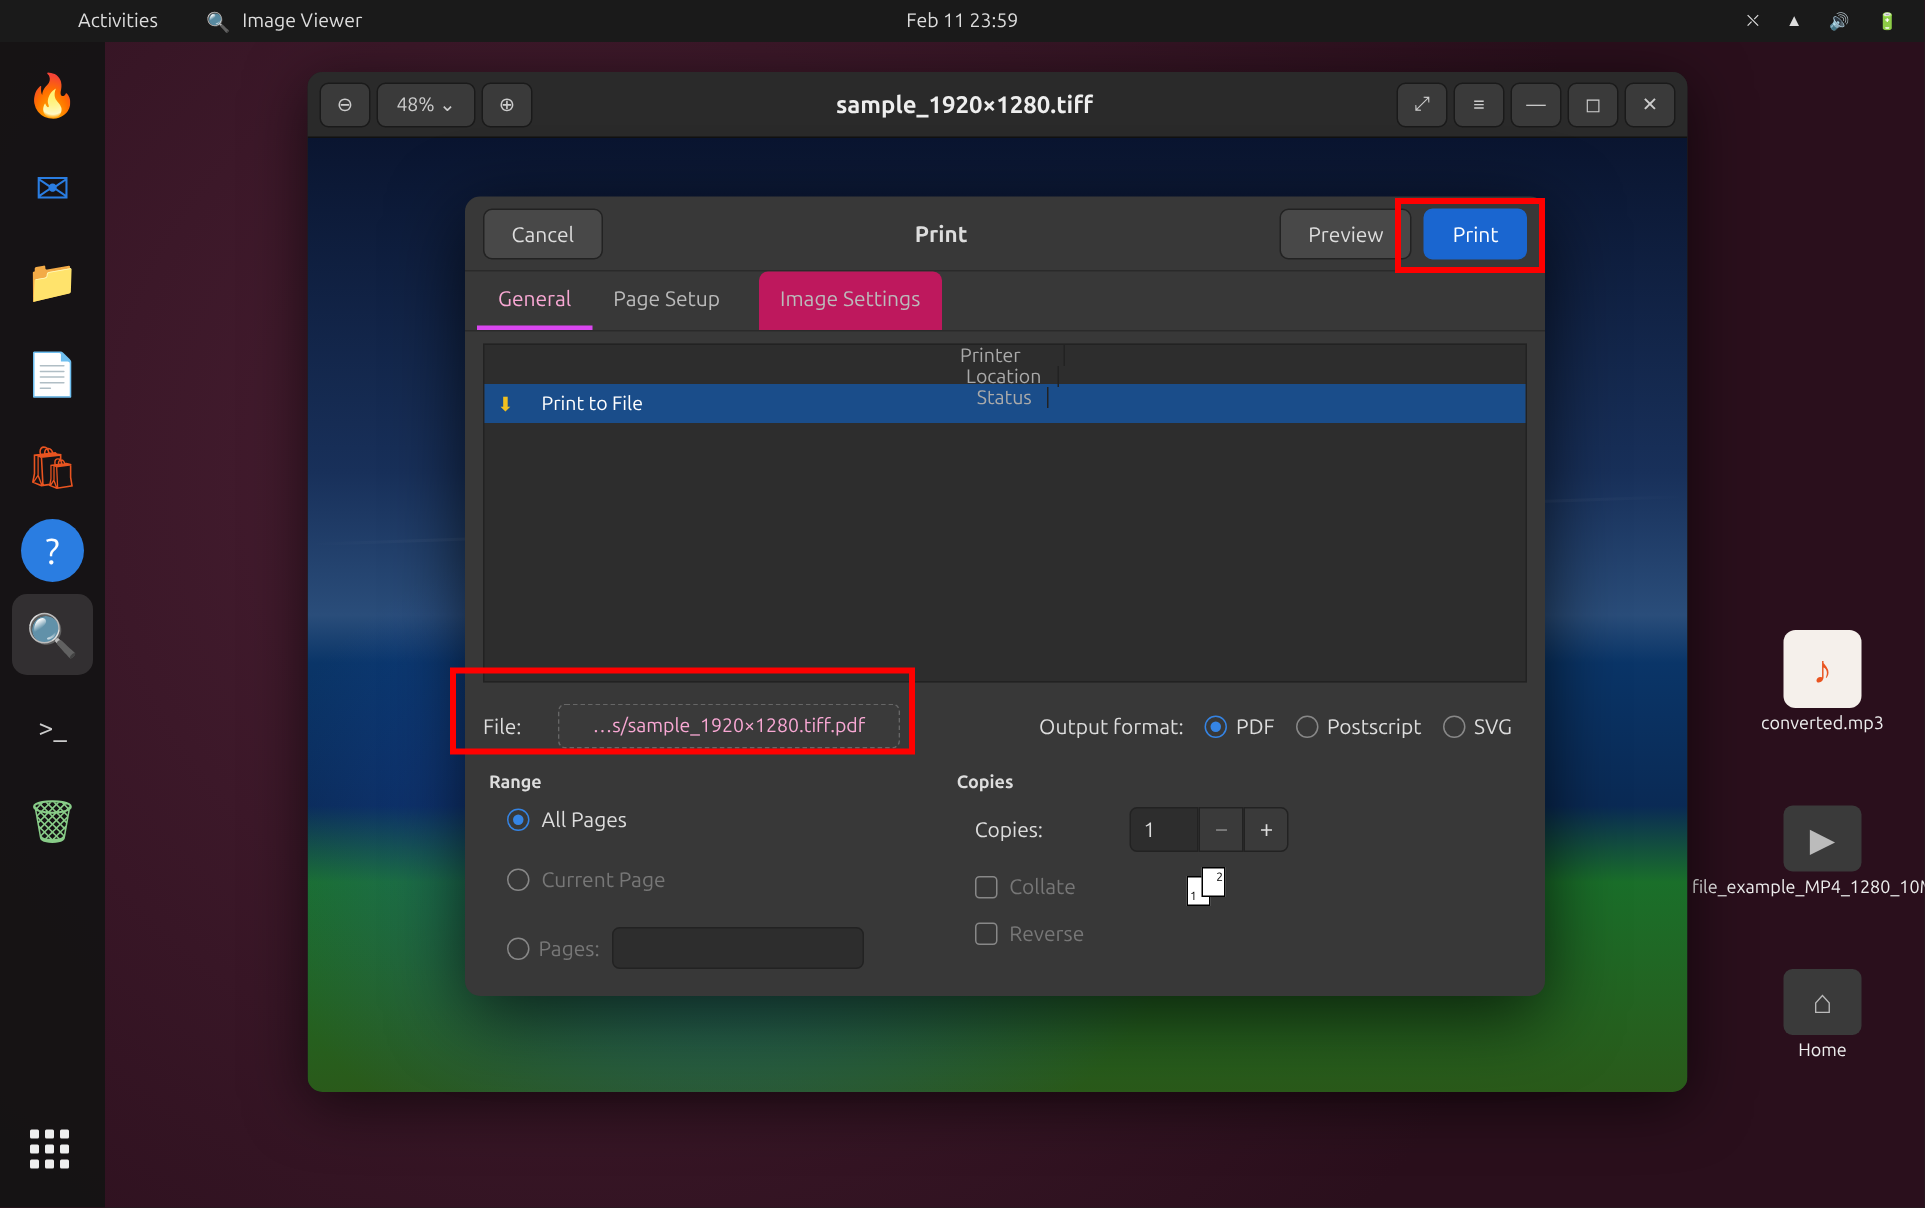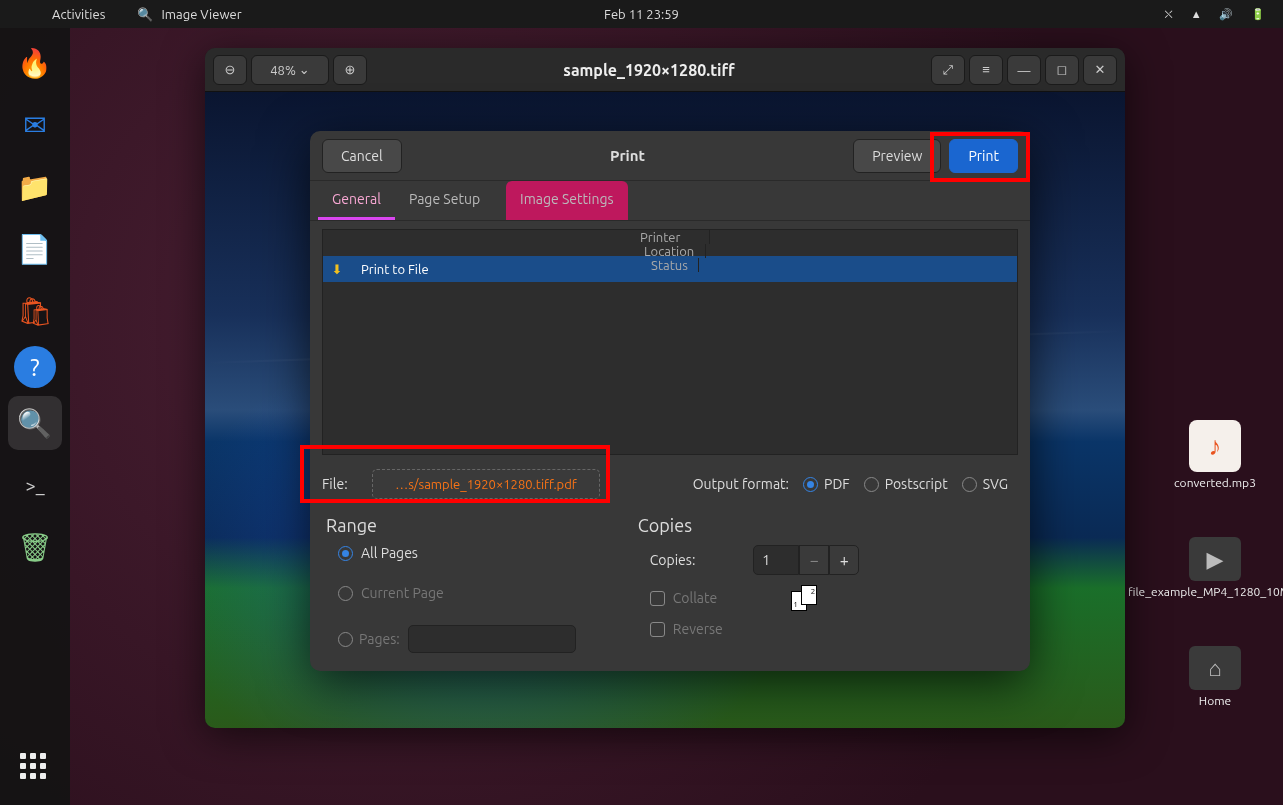--- a/index.html
+++ b/index.html
@@ -56,28 +56,28 @@
 .plist-head { display: flex; height: 26px; align-items: center; font-size: 13px; color: #aaa; flex-direction: column; }
 .plist-head div { padding: 0 10px; border-right: 1px solid #222; }
 .plist-head .c0{width:28px;border:none;}
 .plist-head .c1{width:80px;}
 .plist-head .c2{width:72px;}
 .plist-row { display: flex; align-items: center; height: 26px; background: #1a4d8a; color: #fff; font-size: 13px; }
 .plist-row .icon-cell{width:28px; text-align:center; color:#f0c020;}
 .plist-row .name{padding-left:10px;}
 .file-row { display: flex; align-items: center; padding: 14px 12px 10px 12px; gap: 10px; }
 .file-label { font-size: 14px; width: 40px; }
-.file-btn { flex: 0 0 228px; height: 30px; border: 1px dashed #666; background: #3a3a3a; border-radius: 5px; color: #f97316; font-size: 13px; text-align: center; line-height: 28px; cursor: pointer; }
+.file-btn { flex: 0 0 228px; height: 30px; border: 1px dashed #666; background: #3a3a3a; border-radius: 5px; color: #f9a8d4; font-size: 13px; text-align: center; line-height: 28px; cursor: pointer; }
 .output-group { margin-left: auto; display: flex; align-items: center; gap: 14px; font-size: 14px; padding-right:10px;}
 .radio { display: flex; align-items: center; gap: 6px; }
 .radio .dot { width: 15px; height: 15px; border: 1px solid #888; border-radius: 50%; display: inline-block; position: relative; }
 .radio.sel .dot { border-color: #3584e4; }
 .radio.sel .dot::after { content:""; position:absolute; inset:3px; background:#3584e4; border-radius:50%; }
 .lower { display: flex; padding: 6px 14px 18px 14px; gap: 60px; }
-.section-title { font-weight: 400; font-size: 18px; margin-bottom: 10px; padding-left: 2px;}
+.section-title { font-weight: 700; font-size: 12px; margin-bottom: 10px; padding-left: 2px;}
 .range-opts { display: flex; flex-direction: column; gap: 24px; padding-left: 14px; font-size: 14px; }
 .range-opts .row { display: flex; align-items: center; gap: 8px; }
 .range-opts input[type=text] { width: 168px; height: 28px; background: #2d2d2d; border: 1px solid #222; border-radius: 5px; }
 .copies { }
 .copies .row { display: flex; align-items: center; gap: 14px; font-size: 14px; margin-bottom: 10px; padding-left: 14px;}
 .spin { display: flex; }
 .spin input { width: 46px; height: 30px; background: #2d2d2d; border: 1px solid #222; color: #ddd; padding-left: 8px; border-radius: 5px 0 0 5px; font-size:14px;}
 .spin button { width: 30px; height: 30px; background: #3a3a3a; border: 1px solid #222; color: #888; cursor: pointer; font-size:16px;}
 .spin button:last-child{border-radius:0 5px 5px 0; color:#ddd;}
 .check { display: flex; align-items: center; gap: 8px; }
@@ -161,21 +161,21 @@
     <span>Home</span>
   </div>
 </div>
 
 <div class="win">
   <div class="win-header">
     <div class="zoom-group">
       <div class="hbtn icon">
           <span>⊖</span>
         </div>
-      <div class="hbtn" style="width:78px;"><span>48%</span>&nbsp;<span>⌄</span></div>
+      <div class="hbtn" style="width:66px;"><span>48%</span>&nbsp;<span>⌄</span></div>
       <div class="hbtn icon">
           <span>⊕</span>
         </div>
     </div>
     <div class="win-title">sample_1920×1280.tiff</div>
     <div class="win-right">
       <div class="hbtn icon">
           <span>⤢</span>
         </div>
       <div class="hbtn icon">

